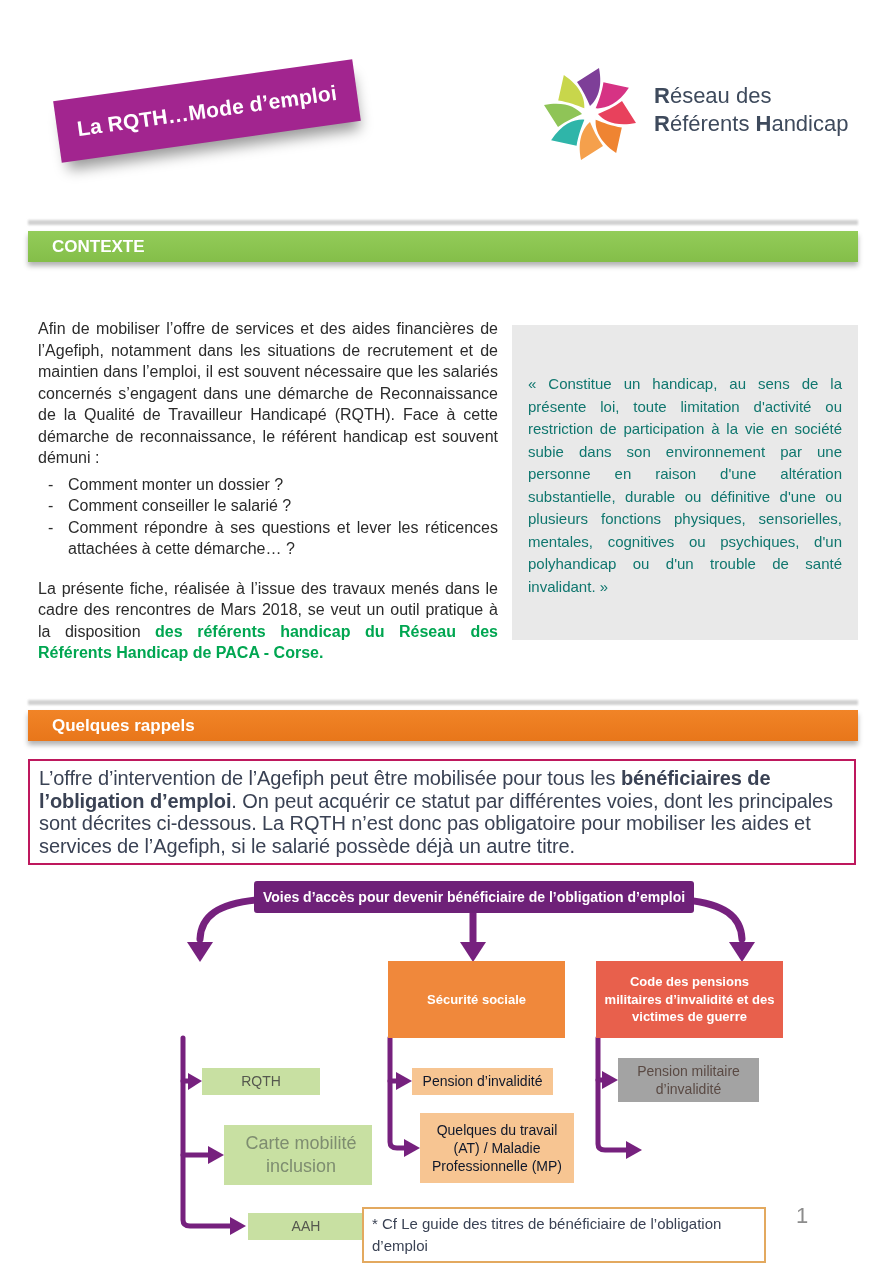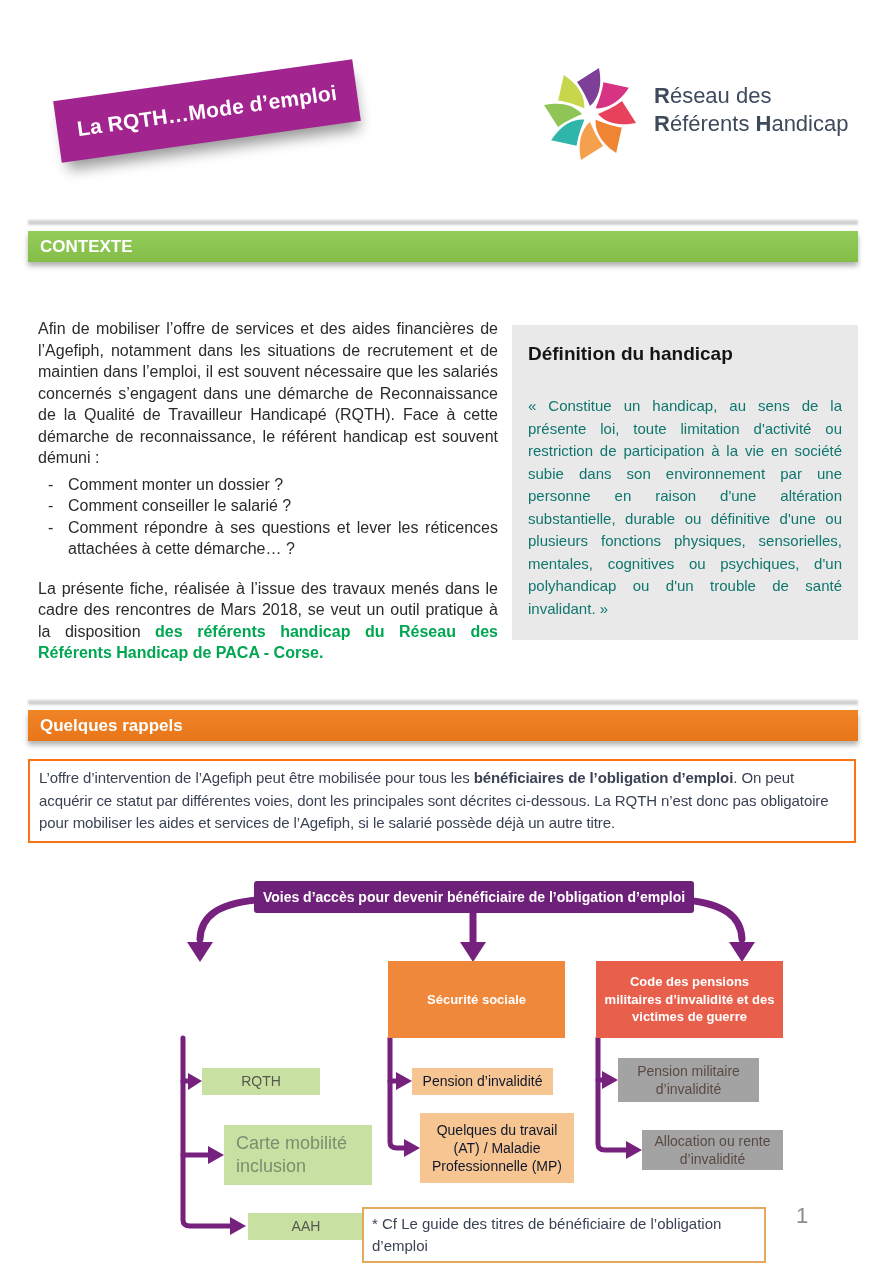--- a/index.html
+++ b/index.html
@@ -16,21 +16,21 @@
   }
   .banner span{color:#fff;font-size:21px;font-weight:bold;letter-spacing:.2px;}
   .logo{position:absolute;left:538px;top:60px;display:flex;align-items:flex-start;}
   .logo svg{width:104px;height:104px;display:block;}
   .logo-text{margin-left:12px;margin-top:22px;font-size:22px;line-height:1.25;color:#3E4A5C;}
   .logo-text b{font-weight:bold;}
   
   .bar-shadow{position:absolute;left:28px;width:830px;height:5px;background:#C9C9C9;filter:blur(1px);opacity:.85;}
   .section-bar{
     position:absolute;left:28px;width:830px;height:31px;line-height:31px;
-    color:#fff;font-weight:bold;font-size:17px;padding-left:12px;box-sizing:border-box;
+    color:#fff;font-weight:bold;font-size:17px;padding-left:24px;box-sizing:border-box;
     box-shadow:0 4px 5px rgba(0,0,0,0.30);
   }
   .bar-green{background:linear-gradient(#93CC59,#84BE49);}
   .bar-orange{background:linear-gradient(#F18427,#E8761A);}
   
   .left-col{position:absolute;left:38px;top:318px;width:460px;font-size:16px;line-height:21.5px;text-align:justify;color:#2B2B2B;}
   .bullets{margin-top:5px;}
   .bullet{display:flex;}
   .bullet .dash{width:30px;padding-left:10px;box-sizing:border-box;flex:none;}
   .bullet .btxt{flex:1;text-align:justify;}
@@ -39,22 +39,22 @@
   
   .def-box{
     position:absolute;left:512px;top:325px;width:346px;height:315px;background:#E9E9E9;
     padding:18px 16px;box-sizing:border-box;
   }
   .def-title{font-size:19px;font-weight:bold;color:#141414;}
   .def-quote{margin-top:30px;font-size:15px;line-height:1.5;color:#0f766e;text-align:justify;}
   
   .intro-box{
     position:absolute;left:28px;top:759px;width:828px;box-sizing:border-box;
-    border:2px solid #f97316;padding:6px 9px;
-    font-size:15px;line-height:22.5px;color:#3A4254;letter-spacing:-0.1px;
+    border:2px solid #be185d;padding:6px 9px;
+    font-size:20px;line-height:22.5px;color:#3A4254;letter-spacing:-0.1px;
   }
   .intro-box b{font-weight:bold;}
   
   .flow{position:absolute;left:0;top:875px;width:886px;height:385px;margin-left:40px;}
   .flow svg.connectors{position:absolute;left:0;top:0;}
   .flow-header{
     position:absolute;left:214px;top:6px;width:440px;height:32px;background:#6E2178;border-radius:3px;
     color:#fff;font-weight:bold;font-size:14px;display:flex;align-items:center;justify-content:center;
   }
   .colbox{
@@ -66,21 +66,21 @@
   .col-orange{left:348px;top:86px;width:177px;height:77px;background:#F0883B;}
   .col-red{left:556px;top:86px;width:187px;height:77px;background:#E8604C;}
   .item{
     position:absolute;box-sizing:border-box;display:flex;align-items:center;justify-content:center;
     text-align:center;font-size:14px;color:#55584E;line-height:1.3;padding:2px 6px;
   }
   .item-green{background:#C8E0A2;}
   .item-orange{background:#F7C592;color:#0f172a;}
   .item-salmon{background:#a3a3a3;color:#5A4A44;}
   .it-rqth{left:162px;top:193px;width:118px;height:27px;}
-  .it-carte{left:184px;top:250px;width:148px;height:60px;font-size:18px;color:#7E8D70;justify-content:flex-start;text-align:left;padding-left:12px;}
+  .it-carte{left:184px;top:250px;width:148px;height:60px;font-size:18px;color:#7E8D70;justify-content:flex-start;text-align:center;padding-left:12px;}
   .it-aah{left:208px;top:338px;width:116px;height:27px;}
   .it-pinv{left:372px;top:193px;width:141px;height:27px;}
   .it-at{left:380px;top:238px;width:154px;height:70px;}
   .it-pmil{left:578px;top:183px;width:141px;height:44px;}
   .it-alloc{left:602px;top:255px;width:141px;height:40px;}
   
   .footnote{
     position:absolute;left:362px;top:1207px;width:404px;box-sizing:border-box;
     border:2px solid #E3A95F;padding:4px 8px;font-size:15px;line-height:22px;color:#3A4254;
   }
@@ -132,21 +132,20 @@
       <span class="dash">-</span>
       <span class="btxt">Comment répondre à ses questions et lever les réticences attachées à cette démarche… ?</span>
     </div>
   </div>
   <div class="p2">
     <span>La présente fiche, réalisée à l’issue des travaux menés dans le cadre des rencontres de Mars 2018, se veut un outil pratique à la disposition </span><span class="green-strong">des référents handicap du Réseau des Référents Handicap de PACA - Corse.</span>
   </div>
 </div>
 
 <div class="def-box">
-  <div class="def-title">Définition du handicap</div>
   <div class="def-quote">« Constitue un handicap, au sens de la présente loi, toute limitation d'activité ou restriction de participation à la vie en société subie dans son environnement par une personne en raison d'une altération substantielle, durable ou définitive d'une ou plusieurs fonctions physiques, sensorielles, mentales, cognitives ou psychiques, d'un polyhandicap ou d'un trouble de santé invalidant. »</div>
 </div>
 
 <div class="bar-shadow" style="top:700px"></div>
 <div class="section-bar bar-orange" style="top:710px">
   <span>Quelques rappels</span>
 </div>
 
 <div class="intro-box">
   <span>L’offre d’intervention de l’Agefiph peut être mobilisée pour tous les </span><b>bénéficiaires de l’obligation d’emploi</b><span>. On peut acquérir ce statut par différentes voies, dont les principales sont décrites ci-dessous. La RQTH n’est donc pas obligatoire pour mobiliser les aides et services de l’Agefiph, si le salarié possède déjà un autre titre.</span>
@@ -193,17 +192,16 @@
   <div class="colbox col-orange">Sécurité sociale</div>
 
   <div class="item item-green it-rqth">RQTH</div>
   <div class="item item-green it-carte">Carte mobilité inclusion</div>
   <div class="item item-green it-aah">AAH</div>
 
   <div class="item item-orange it-pinv">Pension d’invalidité</div>
   <div class="item item-orange it-at">Quelques du travail (AT) / Maladie Professionnelle (MP)</div>
 
   <div class="item item-salmon it-pmil">Pension militaire d’invalidité</div>
-  <div class="item item-salmon it-alloc">Allocation ou rente d’invalidité</div>
 </div>
 
 <div class="footnote">* Cf Le guide des titres de bénéficiaire de l’obligation d’emploi</div>
 <div class="page-num">1</div>
 
 </body></html>

